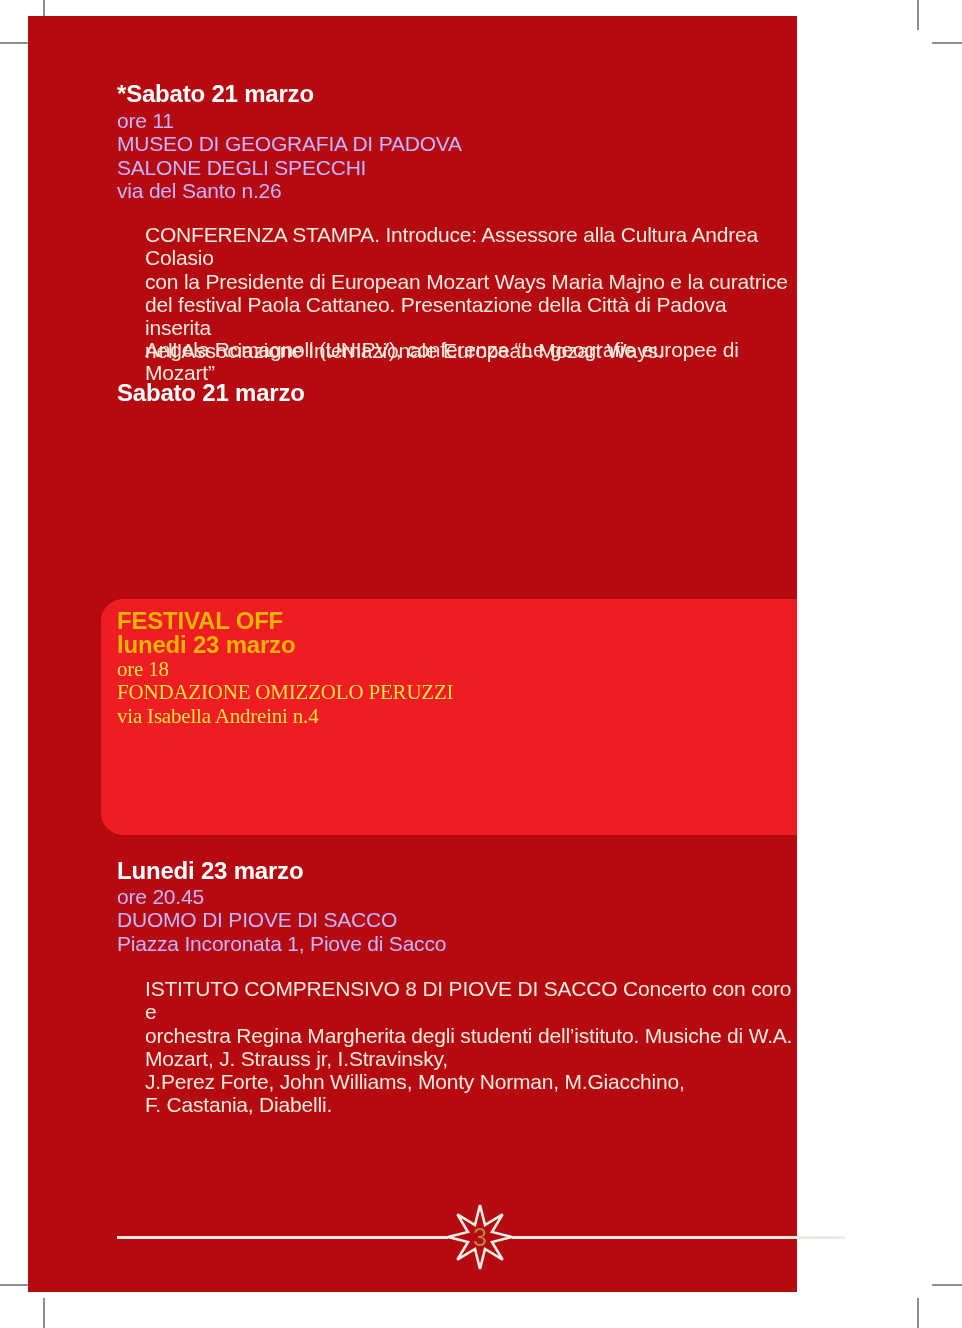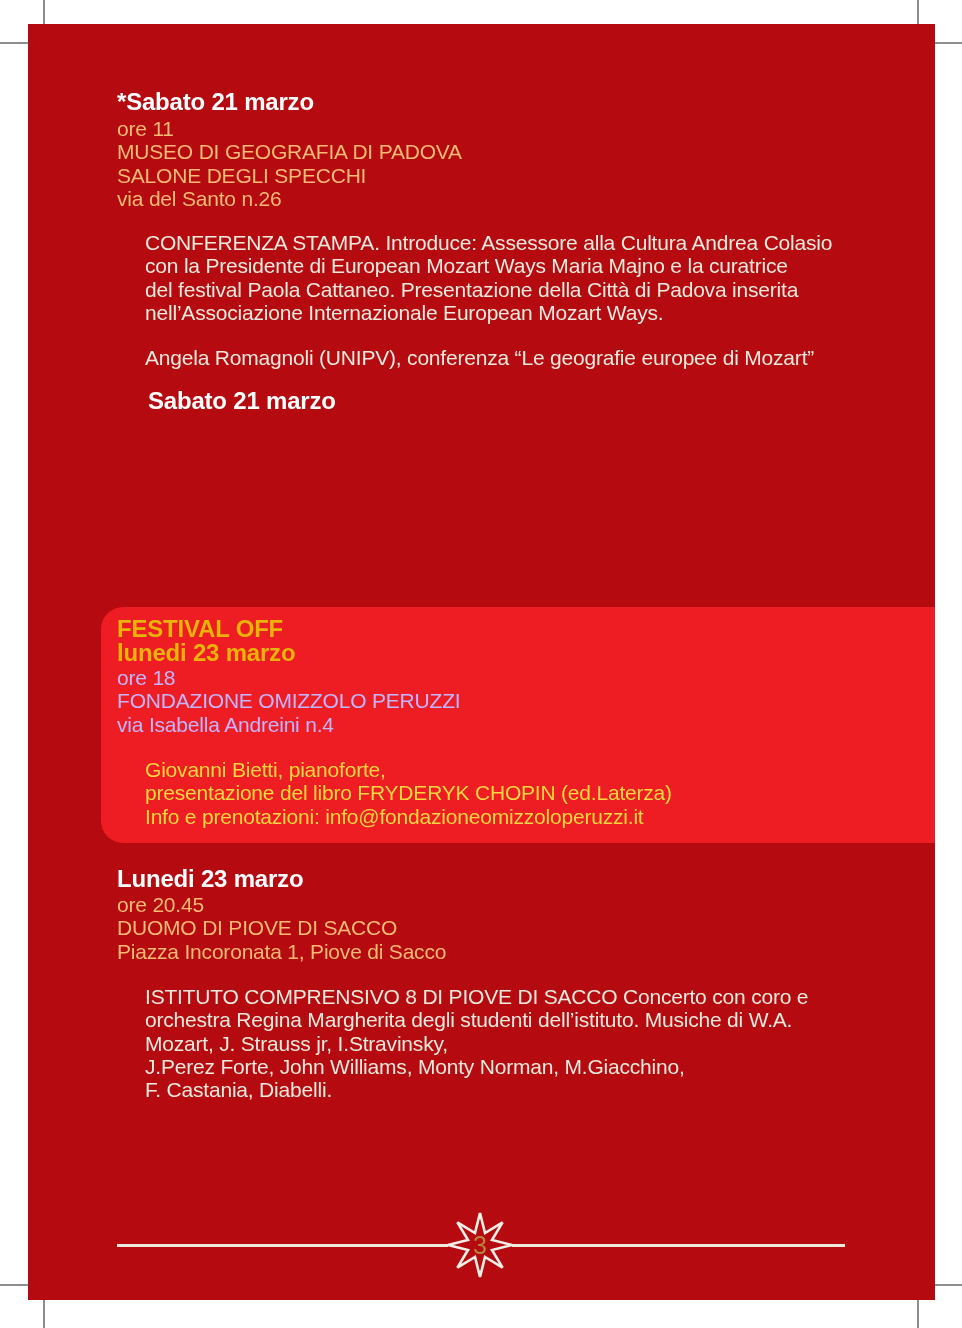--- a/index.html
+++ b/index.html
@@ -3,51 +3,51 @@
 <meta charset="utf-8">
 <style>
   html,body{margin:0;padding:0;}
   body{
     width:962px;height:1328px;position:relative;background:#ffffff;
     font-family:"Liberation Sans","DejaVu Sans",sans-serif;
     overflow:hidden;
   }
   
   #page{
-    position:absolute;left:28px;top:24px;width:907px;height:1276px;
+    position:absolute;left:28px;top:16px;width:769px;height:1276px;
     background:#b40a10;
   }
   
   .crop{position:absolute;background:#8e8e8e;}
   .crop.v{width:2px;height:30px;}
   .crop.h{width:30px;height:2px;}
   
   .blk{position:absolute;white-space:pre-line;}
   .heading{
     font-size:24px;line-height:24px;font-weight:700;color:#ffffff;
     letter-spacing:-0.2px;
   }
   .details{
-    font-size:21px;line-height:23.3px;font-weight:400;color:#fdba74;
+    font-size:21px;line-height:23.3px;font-weight:400;color:#c4b5fd;
     letter-spacing:-0.2px;
   }
   .para{
     font-size:21px;line-height:23.3px;font-weight:400;color:#f0e9dd;
     letter-spacing:-0.2px;
   }
   
   #off-box{
     position:absolute;left:73px;top:583px;right:0;height:236px;
     background:#ee1c23;border-radius:22px 0 0 22px;
   }
   .off-title{
     font-size:24px;line-height:24px;font-weight:700;color:#eab308;
     letter-spacing:-0.2px;
   }
-  .off-details{color:#c4b5fd;}
+  .off-details{color:#fde047;font-family:Liberation Serif, serif;}
   .off-para{color:#ffd73e;}
   
   .rule{position:absolute;height:3px;background:#f0e9dd;top:1220px;}
   #star{position:absolute;left:417px;top:1186px;width:70px;height:70px;}
   #star text{
     font-family:"Liberation Sans","DejaVu Sans",sans-serif;
     font-size:25px;font-weight:400;fill:#b9853c;
   }
 </style>
 </head>
@@ -68,31 +68,28 @@
   <div class="blk details" style="left:89px;top:93px;">ore 11
 MUSEO DI GEOGRAFIA DI PADOVA
 SALONE DEGLI SPECCHI
 via del Santo n.26</div>
   <div class="blk para" style="left:117px;top:207px;">CONFERENZA STAMPA. Introduce: Assessore alla Cultura Andrea Colasio
 con la Presidente di European Mozart Ways Maria Majno e la curatrice
 del festival Paola Cattaneo. Presentazione della Città di Padova inserita
 nell’Associazione Internazionale European Mozart Ways.</div>
   <div class="blk para" style="left:117px;top:322px;">Angela Romagnoli (UNIPV), conferenza “Le geografie europee di Mozart”</div>
 
-  <div class="blk heading" style="left:89px;top:365px;margin-left:31px;">Sabato 21 marzo</div>
+  <div class="blk heading" style="left:89px;top:365px;">Sabato 21 marzo</div>
 
   <div id="off-box"></div>
   <div class="blk off-title" style="left:89px;top:593px;">FESTIVAL OFF
 lunedi 23 marzo</div>
   <div class="blk details off-details" style="left:89px;top:642px;">ore 18
 FONDAZIONE OMIZZOLO PERUZZI
 via Isabella Andreini n.4</div>
-  <div class="blk para off-para" style="left:117px;top:734px;">Giovanni Bietti, pianoforte,
-presentazione del libro FRYDERYK CHOPIN (ed.Laterza)
-Info e prenotazioni: info@fondazioneomizzoloperuzzi.it</div>
 
   <div class="blk heading" style="left:89px;top:843px;">Lunedi 23 marzo</div>
   <div class="blk details" style="left:89px;top:869px;">ore 20.45
 DUOMO DI PIOVE DI SACCO
 Piazza Incoronata 1, Piove di Sacco</div>
   <div class="blk para" style="left:117px;top:961px;">ISTITUTO COMPRENSIVO 8 DI PIOVE DI SACCO Concerto con coro e
 orchestra Regina Margherita degli studenti dell’istituto. Musiche di W.A.
 Mozart, J. Strauss jr, I.Stravinsky,
 J.Perez Forte, John Williams, Monty Norman, M.Giacchino,
 F. Castania, Diabelli.</div>

